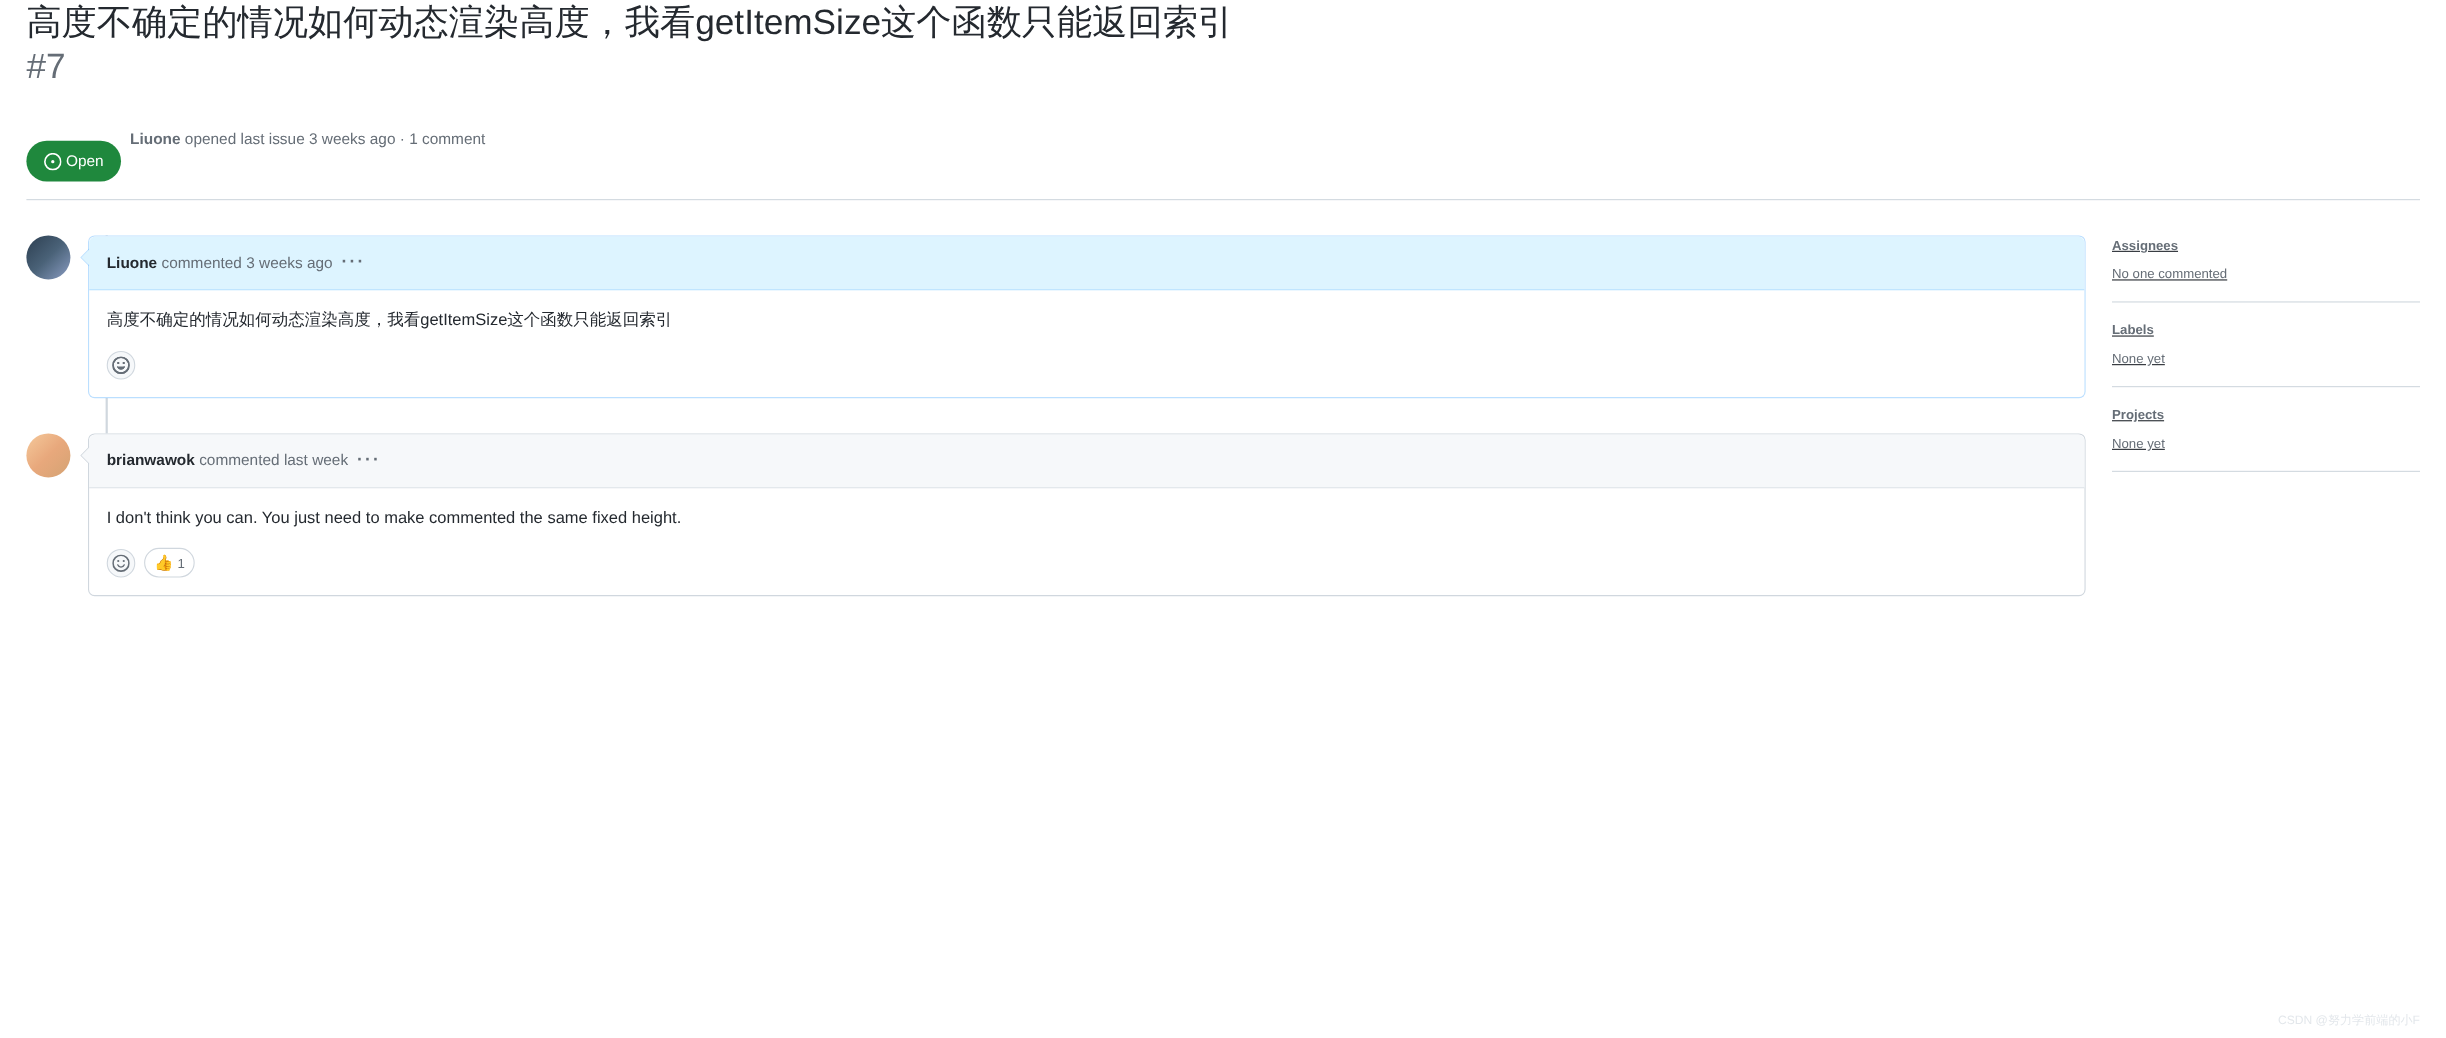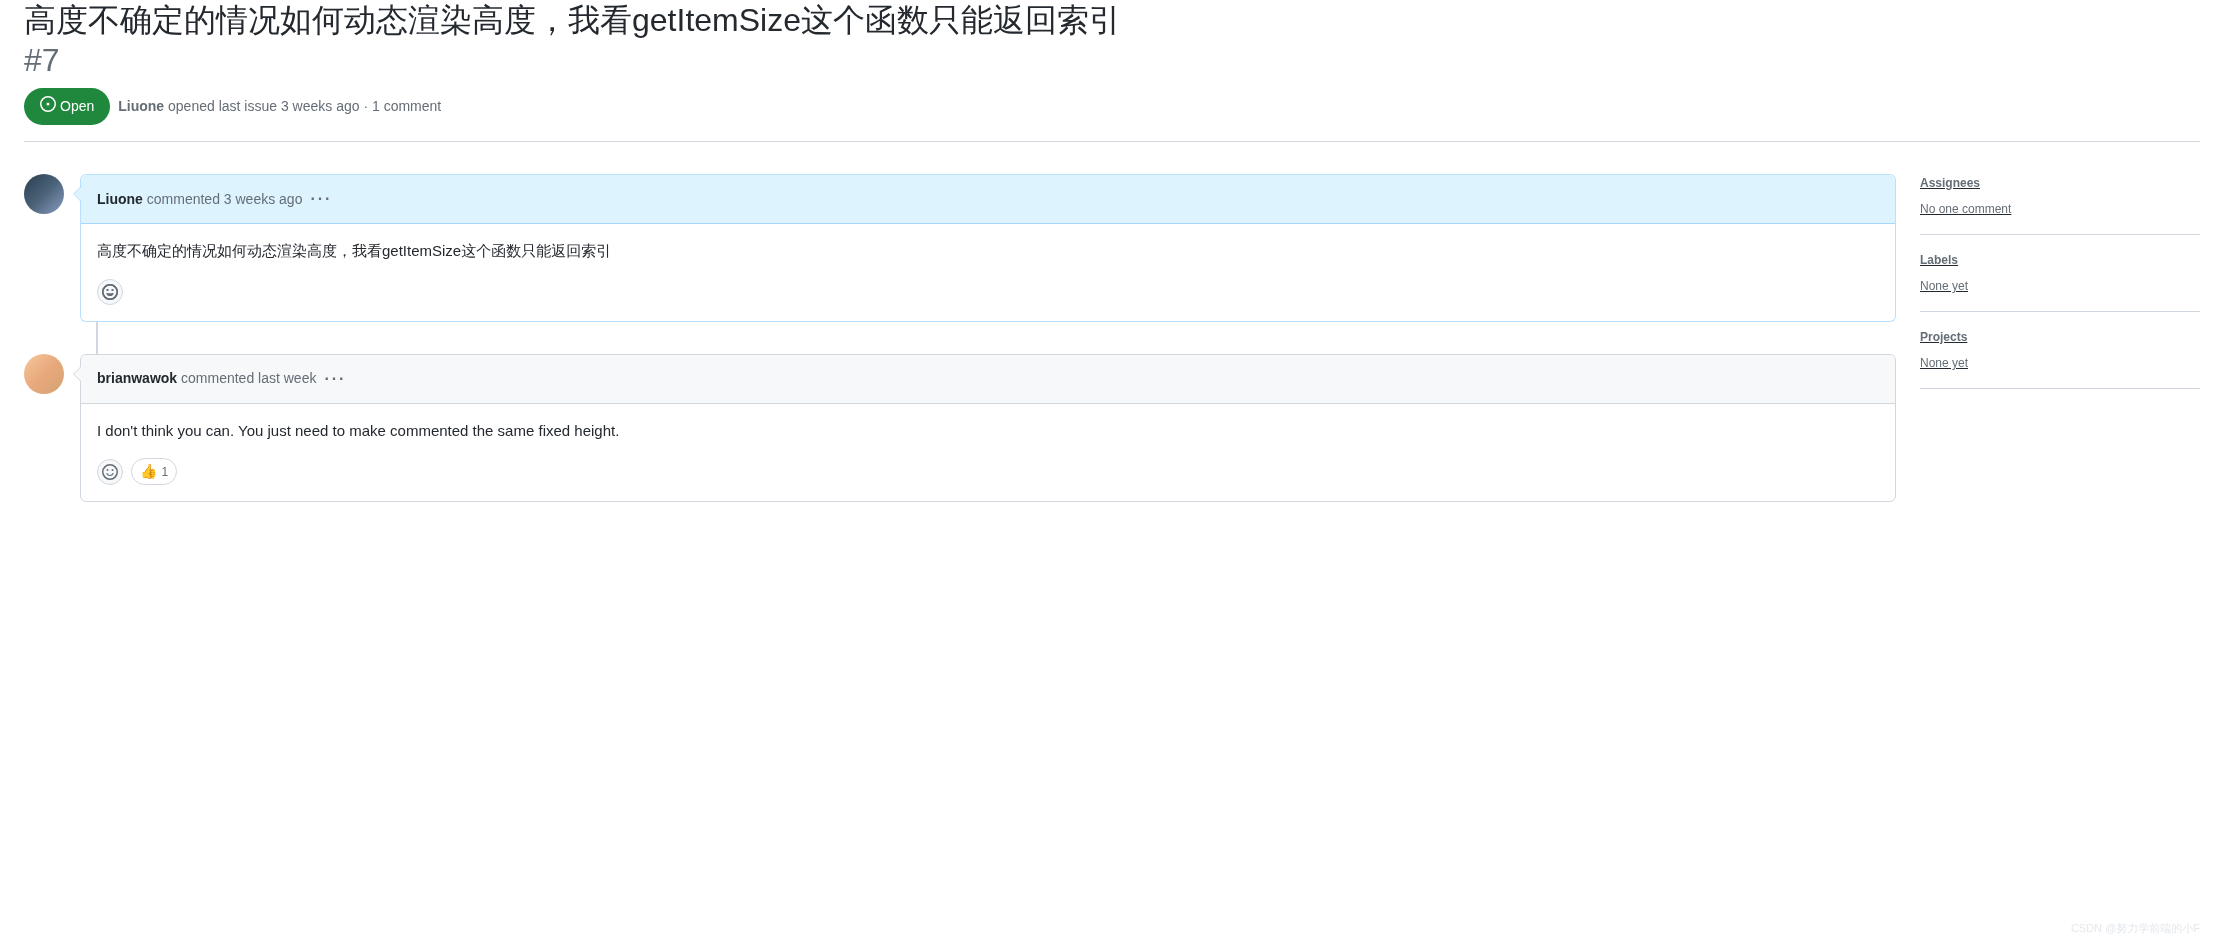--- a/index.html
+++ b/index.html
@@ -36,27 +36,29 @@
     .issue-meta {
       display: flex;
       align-items: center;
       gap: 8px;
       margin-top: 8px;
       padding-bottom: 16px;
       border-bottom: 1px solid #d0d7de;
     }
     .status-badge {
       display: inline-flex;
+      align-items: center;
       gap: 4px;
       background: #1f883d;
       color: #ffffff;
       padding: 8px 16px;
       border-radius: 999px;
       font-size: 14px;
       font-weight: 500;
+      margin-top: 40px;
     }
     .status-badge svg {
       fill: #ffffff;
     }
     .meta-author {
       color: #656d76;
       font-weight: 600;
     }
     .meta-text {
       color: #656d76;
@@ -324,21 +326,21 @@
             </span>
           </div>
         </div>
       </div>
 
     </div>
 
     <aside class="sidebar">
       <div class="sidebar-section">
         <div class="sidebar-title">Assignees</div>
-        <div class="sidebar-value">No one comment</div>
+        <div class="sidebar-value">No one commented</div>
       </div>
       <div class="sidebar-section">
         <div class="sidebar-title">Labels</div>
         <div class="sidebar-value">None yet</div>
       </div>
       <div class="sidebar-section">
         <div class="sidebar-title">Projects</div>
         <div class="sidebar-value">None yet</div>
       </div>
     </aside>

